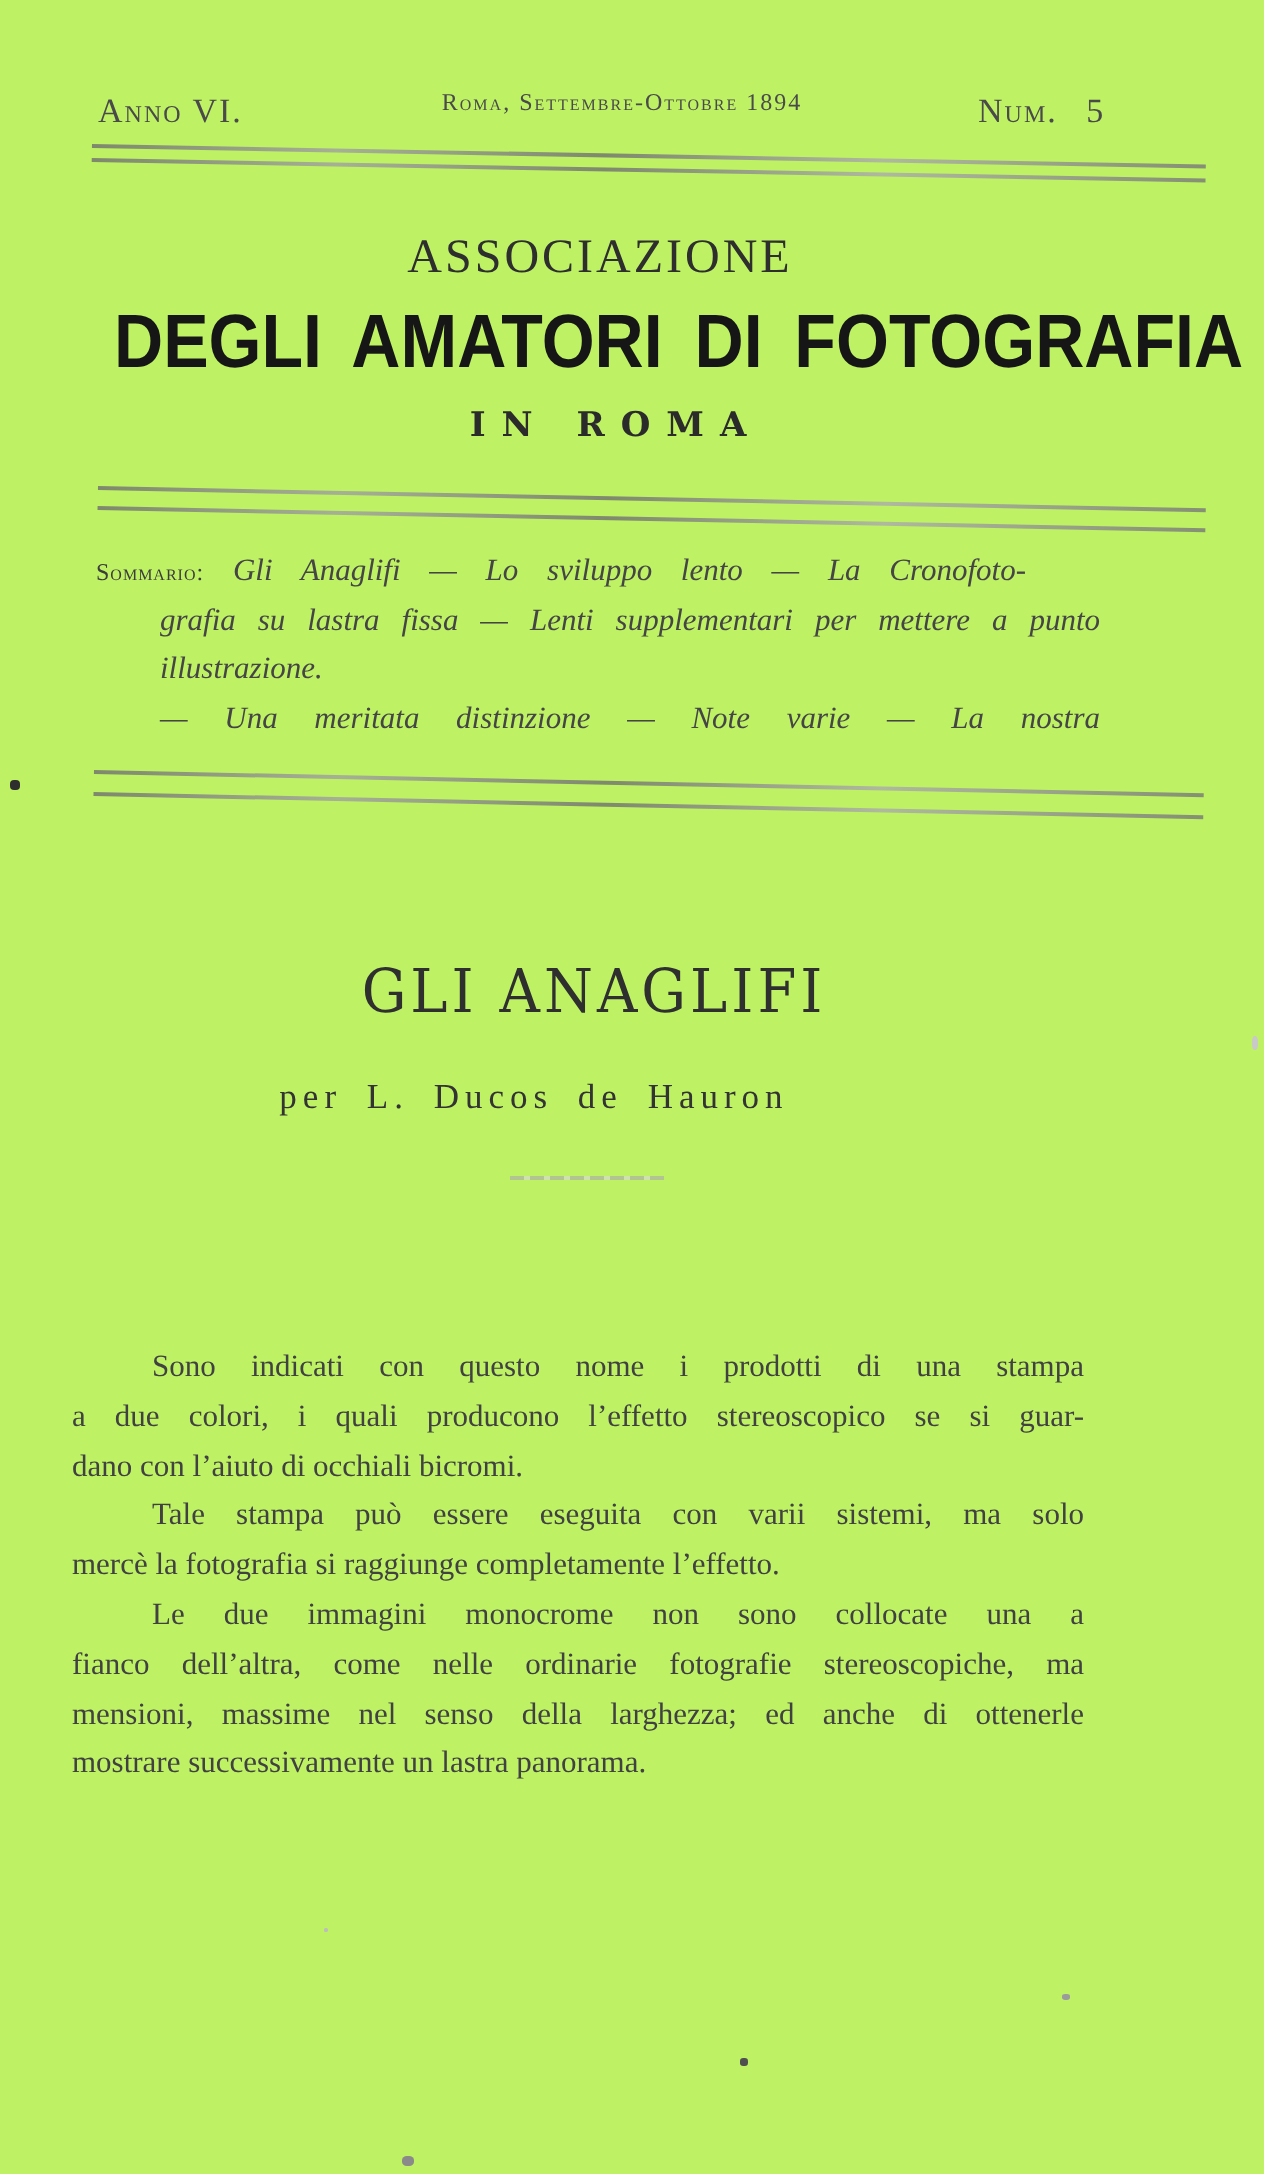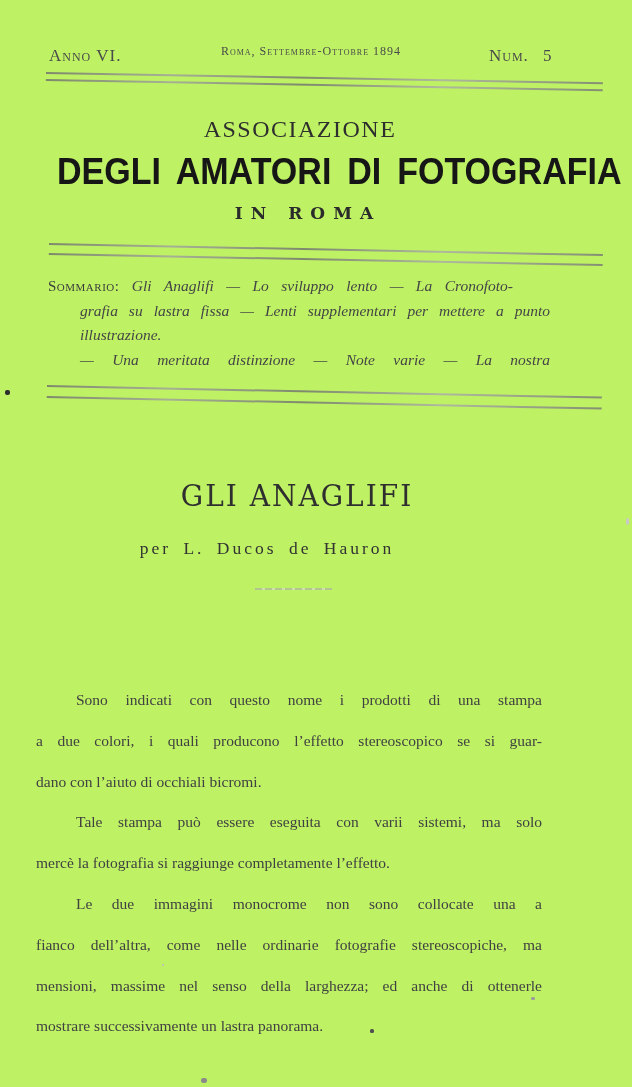--- a/index.html
+++ b/index.html
@@ -40,34 +40,34 @@
             font-family:"DejaVu Serif", serif; font-weight:700; font-size:17px;
             letter-spacing:8px; color:#2b2b2b;margin-left:44px; }
 
   
   .sommario { left:48px; top:274px; width:502px; font-size:15.5px; line-height:24.6px;
               font-style:italic; color:#454545; }
   .sline  { text-align:justify; text-align-last:justify; }
   .sline.s1 { margin-right:37px; }
   .sline.s2 { padding-left:32px; }
   .sline.send { text-align-last:left; }
-  .slabel { font-style:normal; font-variant:small-caps; font-size:15px; letter-spacing:0.5px; color:#3c3c3c; }
+  .slabel { font-style:normal; font-variant:small-caps; font-size:12px; letter-spacing:0.5px; color:#3c3c3c; }
 
   
   .title  { left:297px; top:478px; transform:translateX(-50%) scaleY(1.08); transform-origin:center top;
             white-space:nowrap; font-family:"DejaVu Serif", serif; font-weight:400;
             font-size:28px; letter-spacing:2px; color:#2f2f2f; margin:0; }
   .byline { left:267px; top:538px; transform:translateX(-50%); white-space:nowrap;
             font-weight:400; font-size:17.5px; letter-spacing:3px; word-spacing:5px; color:#333; }
   .ornrule { left:255px; top:588px; width:77px; height:1.5px; opacity:.65;
              background:repeating-linear-gradient(90deg,#ababab 0 7px,#d8d8d8 7px 10px); }
 
   
   .bodycol { left:36px; top:672px; width:506px; font-size:15.5px; line-height:24.8px; color:#414141; }
-  .ln { text-align:justify; text-align-last:justify;margin-top:16px; }
+  .ln { text-align:justify; text-align-last:justify; }
   .ln.ind { text-indent:40px; }
   .ln.end { text-align-last:left; }
 
   
   .speck { position:absolute; background:#444; border-radius:40%; }
   .sp1 { left:5px;   top:390px;  width:5px; height:5px; background:#2e2e2e; }
   .sp2 { left:162px; top:964px;  width:2px; height:2px; background:#bdbdbd; }
   .sp3 { left:626px; top:518px;  width:3px; height:7px; background:#c9c9c9; }
   .sp4 { left:531px; top:997px;  width:4px; height:3px; background:#9b9b9b; }
   .sp5 { left:370px; top:1029px; width:4px; height:4px; background:#4f4f4f; }

